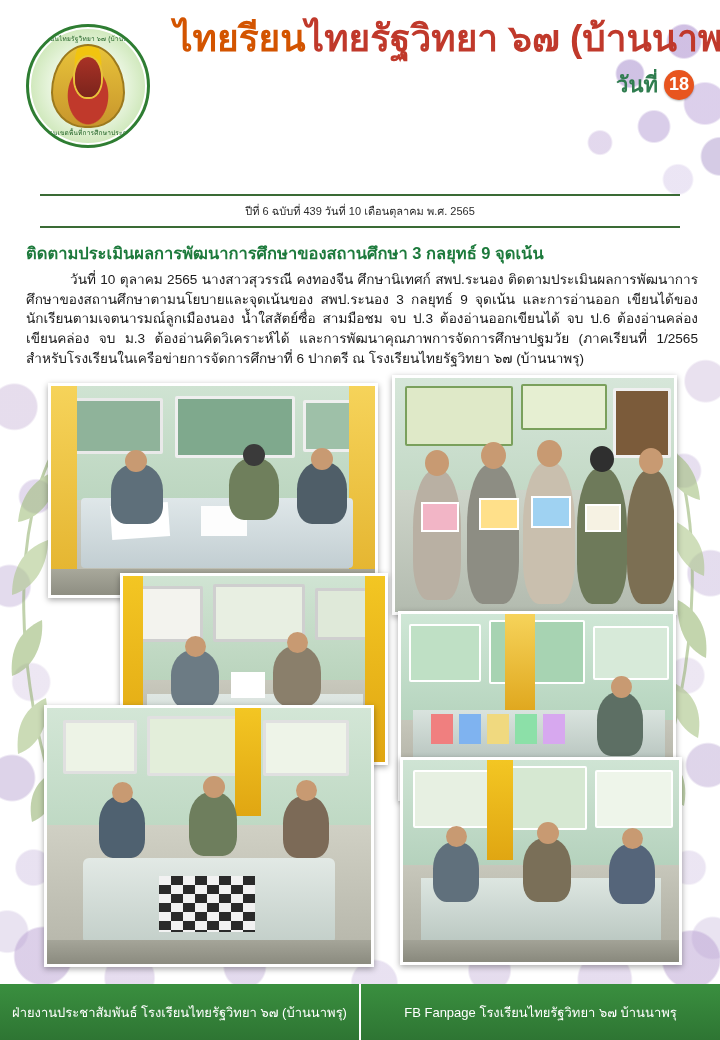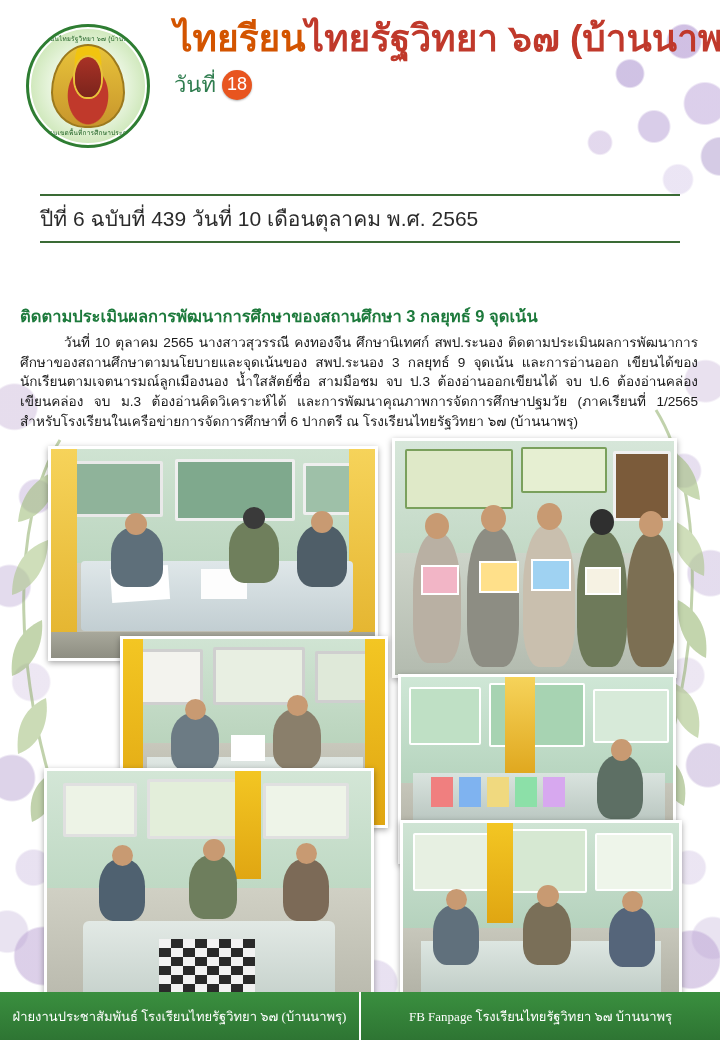--- a/index.html
+++ b/index.html
@@ -144,23 +144,24 @@
     font-weight: bold;
     line-height: 1.12;
     white-space: nowrap;
   }
   .school-name .part-a { color: #d35400; }
   .school-name .part-b { color: #c0392b; }
   .date-row {
     margin-top: 8px;
     display: flex;
     align-items: center;
+    justify-content: flex-end;
     gap: 6px;
     font-size: 22px;
-    font-weight: normal;
+    font-weight: bold;
     color: #1f6f3f;
   }
   .date-row .lbl-day { color: #2f7d4f; }
   .day-badge {
     width: 30px; height: 30px;
     border-radius: 50%;
     background: #e8551f;
     color: #fff;
     font-size: 18px;
     display: inline-flex;
@@ -170,31 +171,31 @@
   .date-row .dt-rest { color: #166b3c; }
 
   
   .issue-bar {
     position: relative;
     z-index: 2;
     margin: 2px 40px 0 40px;
     border-top: 2px solid #3a6b35;
     border-bottom: 2px solid #3a6b35;
     padding: 6px 0;
-    font-size: 21px;
+    text-align: center;
+    font-size: 11px;
     color: #2b2b2b;
     background: rgba(255,255,255,.55);
   }
 
   
   .article {
     position: relative;
     z-index: 2;
-    padding: 12px 22px 0 20px;
-    margin-top: 48px;
+    padding: 12px 22px 0 26px;
   }
   .article h2 {
     margin: 0 0 4px 0;
     font-size: 16.5px;
     color: #1d7a3c;
     font-weight: bold;
   }
   .article p {
     margin: 0;
     font-size: 13.6px;
@@ -227,25 +228,24 @@
   .board { position: absolute; border-radius: 2px; }
   .person { position: absolute; border-radius: 44% 44% 30% 30%; }
   .head { position: absolute; border-radius: 50%; background: #c89a72; }
   .drape { position:absolute; top:0; bottom:0; width: 26px;
            background: linear-gradient(#f3c623, #e0a612); }
 
   
   .footer {
     position: absolute;
     left: 0; bottom: 0;
-    width: 720px; height: 48px;
+    width: 720px; height: 56px;
     z-index: 3;
     display: flex;
     align-items: stretch;
-    font-family: Liberation Serif, serif;
   }
   .footer-left, .footer-right {
     flex: 1;
     display: flex;
     align-items: center;
     justify-content: center;
     color: #ffffff;
     font-size: 13px;
     background: linear-gradient(#3a8f3f, #2e7533);
   }

